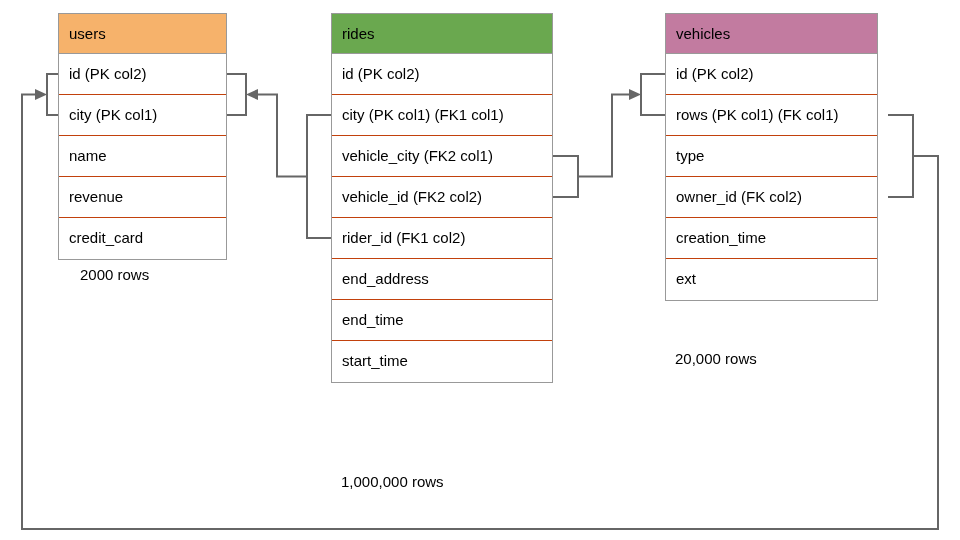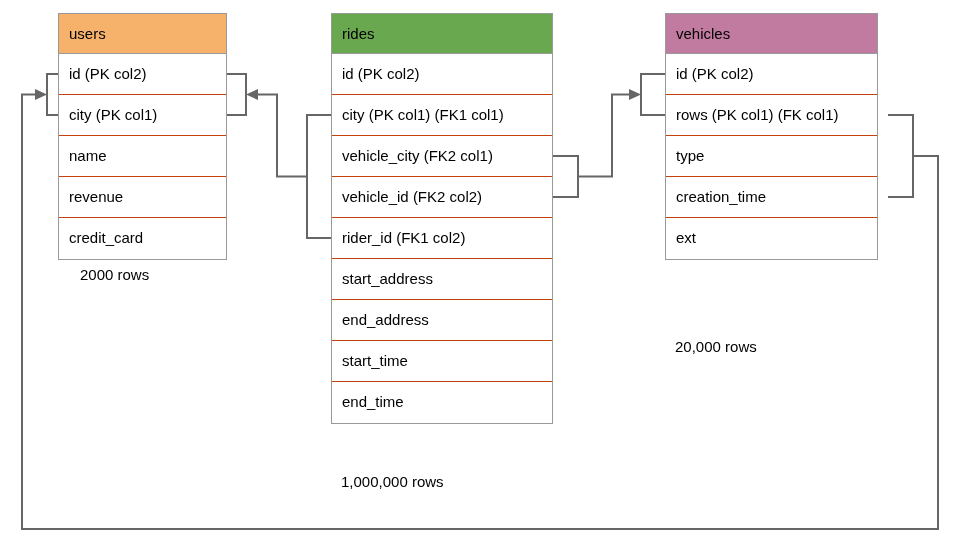--- a/index.html
+++ b/index.html
@@ -65,21 +65,21 @@
   #t-vehicles { left: 665px; width: 213px; }
   .rowcount {
     position: absolute;
     font-size: 15px;
     color: #000000;
     white-space: nowrap;
     text-align: center;
   }
   #rc-users    { left: 80px;  top: 266px; }
   #rc-rides    { left: 341px; top: 473px; }
-  #rc-vehicles { left: 675px; top: 338px; }
+  #rc-vehicles { left: 675px; top: 350px; }
 </style>
 </head>
 <body>
 
 <div class="canvas">
 
   <svg class="connectors" viewBox="0 0 960 540" xmlns="http://www.w3.org/2000/svg">
 
     <g>
       <path d="M221 74 H246 V115 H221"></path>
@@ -113,30 +113,30 @@
   </div>
   <div class="rowcount" id="rc-users">2000 rows</div>
 
   <div class="table" id="t-rides">
     <div class="thead" style="background-color: rgb(106, 168, 79);">rides</div>
     <div class="trow">id (PK col2)</div>
     <div class="trow">city (PK col1) (FK1 col1)</div>
     <div class="trow">vehicle_city (FK2 col1)</div>
     <div class="trow">vehicle_id (FK2 col2)</div>
     <div class="trow">rider_id (FK1 col2)</div>
-    <div class="trow">start_address</div>
     <div class="trow">end_address</div>
+    <div class="trow">end_time</div>
     <div class="trow">start_time</div>
-    <div class="trow">end_time</div>
   </div>
   <div class="rowcount" id="rc-rides">1,000,000 rows</div>
 
   <div class="table" id="t-vehicles">
     <div class="thead" style="background-color: rgb(194, 123, 160);">vehicles</div>
     <div class="trow">id (PK col2)</div>
     <div class="trow">rows (PK col1) (FK col1)</div>
     <div class="trow">type</div>
+    <div class="trow">owner_id (FK col2)</div>
     <div class="trow">creation_time</div>
     <div class="trow">ext</div>
   </div>
   <div class="rowcount" id="rc-vehicles">20,000 rows</div>
 
 </div>
 
 </body></html>

